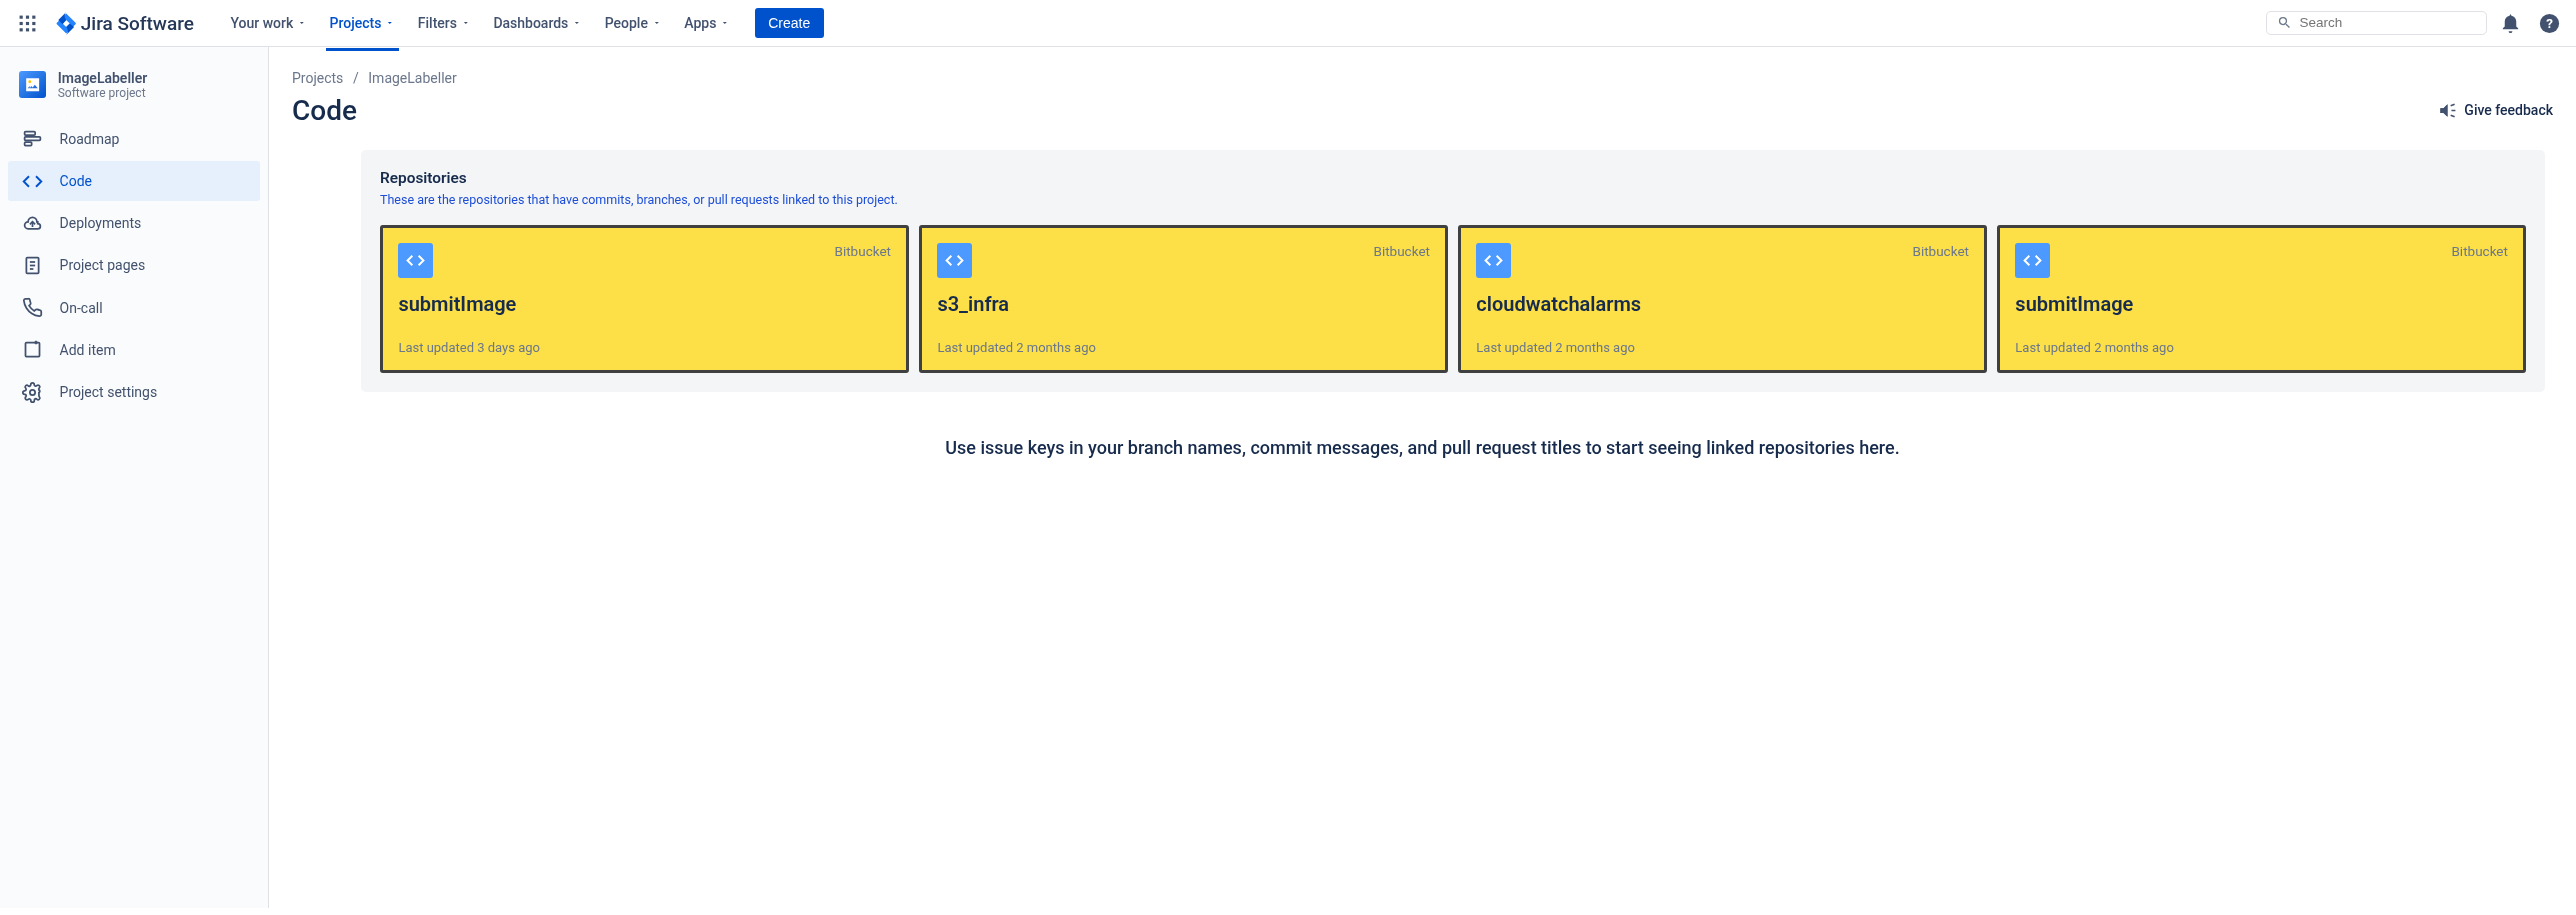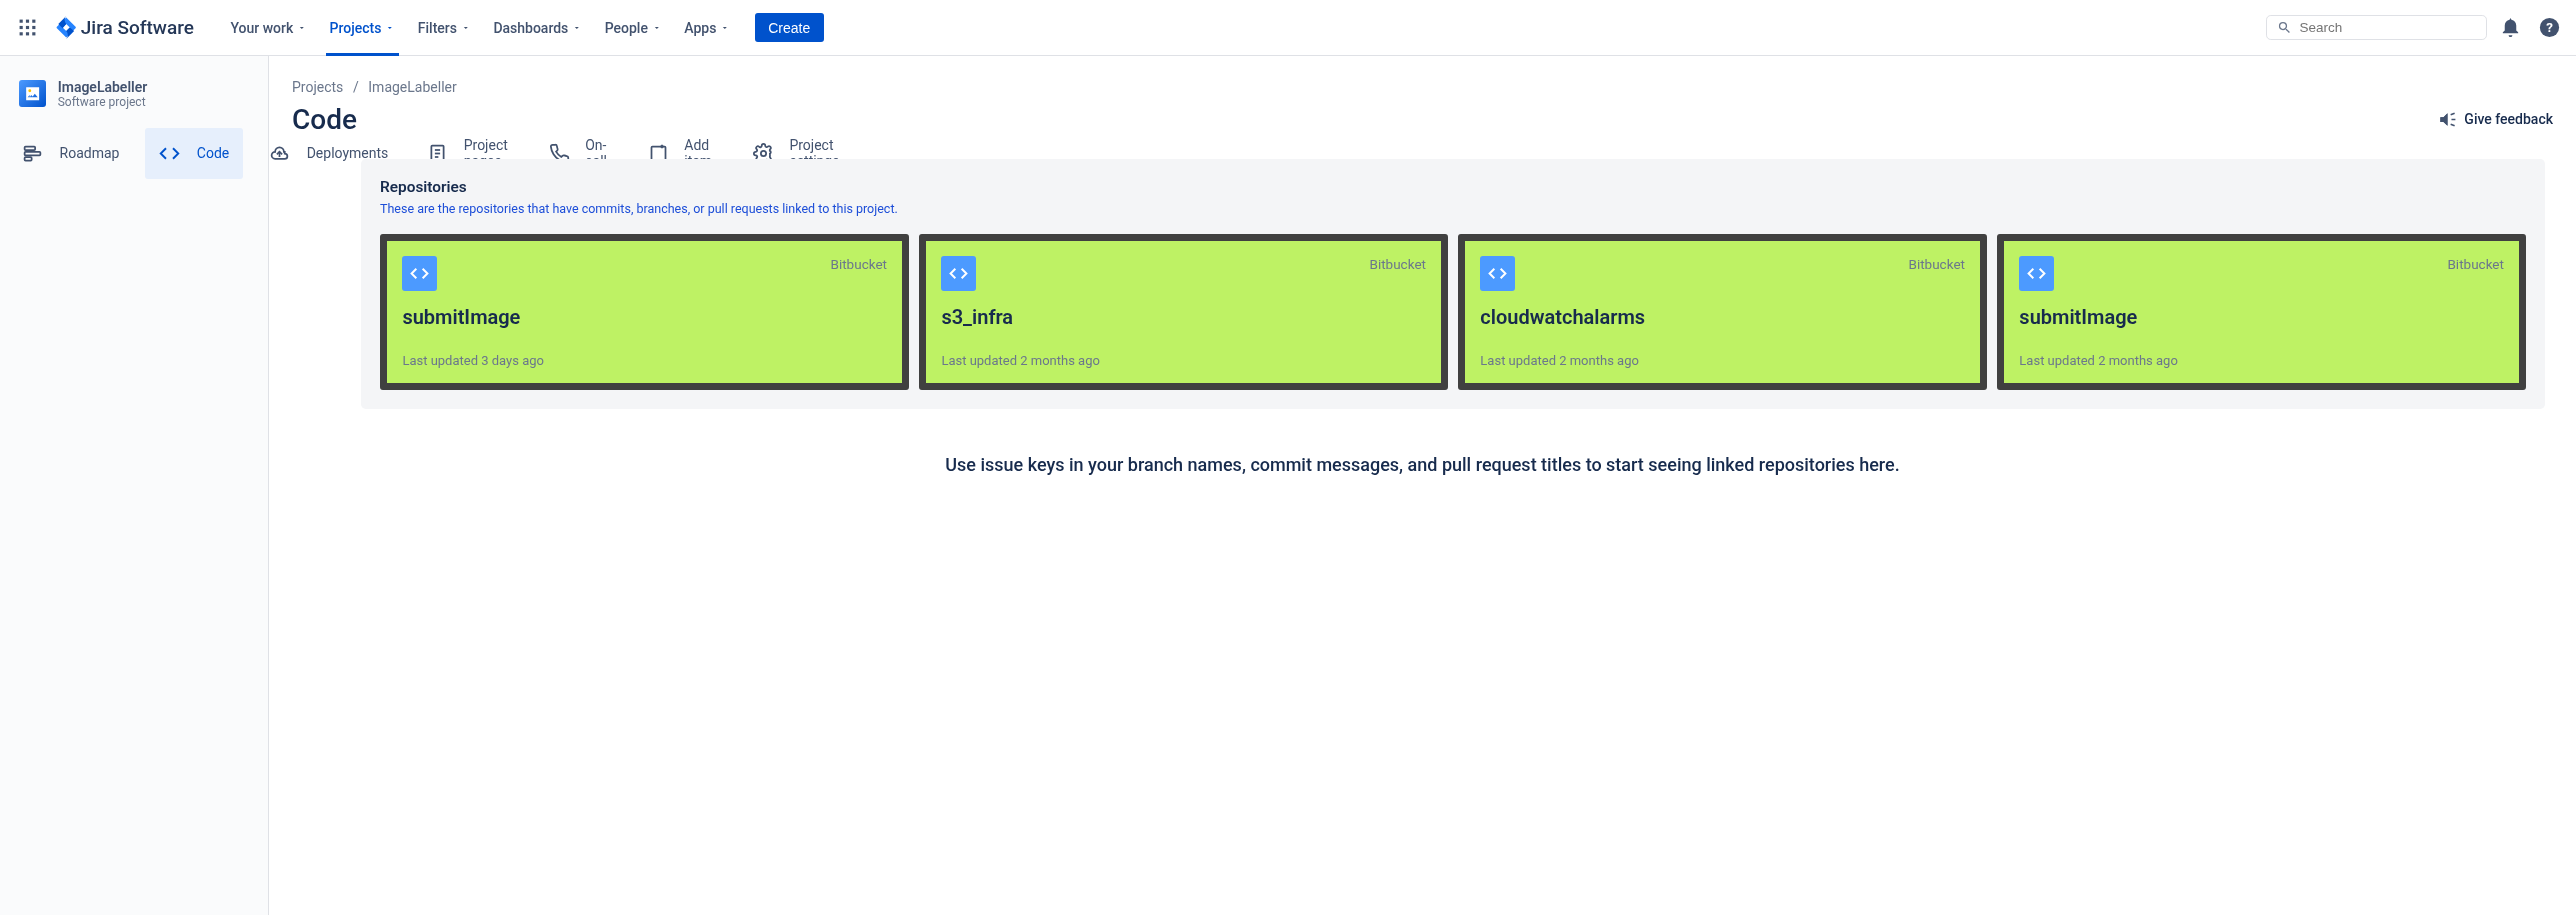--- a/index.html
+++ b/index.html
@@ -1,54 +1,54 @@
 <!DOCTYPE html>
 <html><head>
 <meta charset="utf-8">
 <style>
 * { margin: 0; padding: 0; box-sizing: border-box; }
 body { font-family: -apple-system, BlinkMacSystemFont, 'Segoe UI', Roboto, sans-serif; color: #172B4D; background: #fff; }
 
-.top-nav { height: 56px; border-bottom: 1px solid #DFE1E6; display: flex; align-items: center; padding: 0 11.5px; gap: 3.8px; }
+.top-nav { height: 47px; border-bottom: 1px solid #DFE1E6; display: flex; align-items: center; padding: 0 11.5px; gap: 3.8px; }
 .app-switcher { width: 31px; height: 31px; display: flex; align-items: center; justify-content: center; cursor: pointer; border-radius: 2.9px; }
 .logo { display: flex; align-items: center; gap: 3.8px; padding: 0 7.7px; cursor: pointer; }
 .logo-text { font-size: 19px; font-weight: 500; color: #253858; }
 .nav-items { display: flex; align-items: center; gap: 3.8px; margin-left: 15.4px; }
 .nav-item { padding: 5.8px 9.6px; font-size: 14px; color: #42526E; cursor: pointer; display: flex; align-items: center; gap: 3.8px; font-weight: 500; border-radius: 2.9px; position: relative; }
 .nav-item.active { color: #0052CC; }
 .nav-item.active::after { content: ''; position: absolute; bottom: -14.4px; left: 5.8px; right: 5.8px; height: 2.9px; background: #0052CC; }
 .create-btn { background: #0052CC; color: #fff; border: none; padding: 6.7px 13.5px; font-size: 14px; font-weight: 500; border-radius: 2.9px; cursor: pointer; margin-left: 11.5px; }
 .nav-right { margin-left: auto; display: flex; align-items: center; gap: 7.7px; }
 .search-box { display: flex; align-items: center; border: 1.9px solid #DFE1E6; border-radius: 4.8px; padding: 3.8px 9.6px; width: 221px; gap: 7.7px; }
 .search-box input { border: none; outline: none; font-size: 13.5px; flex: 1; background: transparent; }
 .icon-btn { width: 31px; height: 31px; display: flex; align-items: center; justify-content: center; cursor: pointer; border-radius: 50%; }
 
 .layout { display: flex; height: calc(100vh - 54px); }
 .sidebar { width: 269px; border-right: 1px solid #DFE1E6; padding: 19px 7.7px; background: #FAFBFC; }
 .project-header { display: flex; align-items: center; gap: 11.5px; padding: 3.8px 11.5px 19px; }
 .project-avatar { width: 27px; height: 27px; background: linear-gradient(135deg, #4C9AFF 0%, #0052CC 100%); border-radius: 2.9px; display: flex; align-items: center; justify-content: center; }
 .project-title { font-size: 14px; font-weight: 600; color: #42526E; }
 .project-subtitle { font-size: 12px; color: #6B778C; }
-.sidebar-nav { display: flex; flex-direction: row; gap: 12px; }
+.sidebar-nav { display: flex; flex-direction: column; gap: 2px; }
 .sidebar-item { display: flex; align-items: center; gap: 15.4px; padding: 9.6px 13.5px; border-radius: 2.9px; cursor: pointer; color: #42526E; font-size: 14px; }
 .sidebar-item.active { background: #E6EFFC; color: #0052CC; }
 .sidebar-item .sb-icon { width: 23px; display: flex; justify-content: center; }
 
 .main { flex: 1; padding: 23px 23px 23px 23px; overflow: auto; }
 .breadcrumbs { display: flex; align-items: center; gap: 9.6px; font-size: 14px; color: #6B778C; margin-bottom: 7.7px; }
 .breadcrumbs a { color: #6B778C; text-decoration: none; cursor: pointer; }
 .page-header-row { display: flex; align-items: center; justify-content: space-between; margin-bottom: 23px; }
 .page-title { font-size: 28px; font-weight: 500; color: #172B4D; }
 .feedback { display: flex; align-items: center; gap: 7.7px; font-size: 14px; font-weight: 500; cursor: pointer; }
 
 .repos-panel { background: #F4F5F7; border-radius: 4.8px; padding: 19px; margin-left: 69px; margin-right: 7.7px; }
 .panel-title { font-size: 15.4px; font-weight: 600; color: #172B4D; margin-bottom: 5.8px; }
 .panel-desc { font-size: 12.5px; color: #1d4ed8; margin-bottom: 17.3px; }
 .repo-cards { display: flex; gap: 9.6px; }
-.repo-card { flex: 1; background: #bef264; border: 7px solid #404040; border-radius: 2.9px; padding: 15.4px; }
+.repo-card { flex: 1; background: #fde047; border: 3px solid #404040; border-radius: 2.9px; padding: 15.4px; }
 .repo-card-top { display: flex; justify-content: space-between; align-items: flex-start; margin-bottom: 13.5px; }
 .repo-icon { width: 35px; height: 35px; background: #4C9AFF; border-radius: 2.9px; display: flex; align-items: center; justify-content: center; }
 .repo-provider { font-size: 13.5px; color: #6B778C; }
 .repo-name { font-size: 20px; font-weight: 600; color: #172B4D; margin-bottom: 24px; }
 .repo-updated { font-size: 13px; color: #6B778C; }
 
 .hint-text { text-align: center; font-size: 18px; color: #172B4D; margin-top: 42px; line-height: 1.6; font-weight: 500; padding: 0 77px; }
 
 .chevron { width: 9.6px; height: 9.6px; }
 svg { display: block; }

